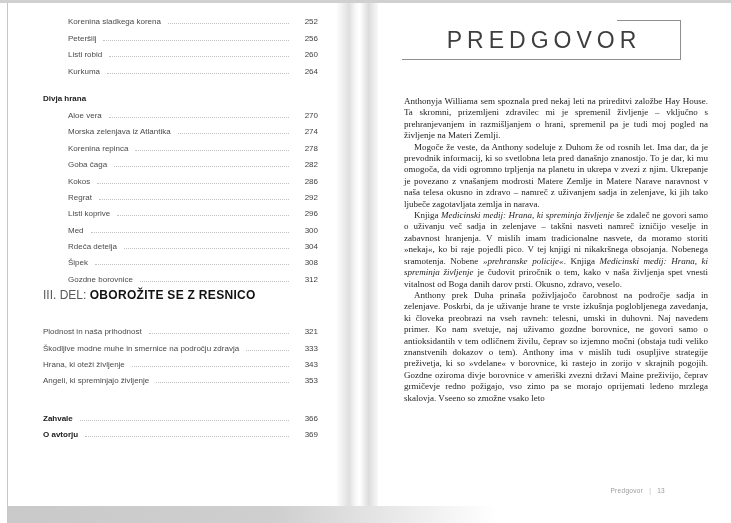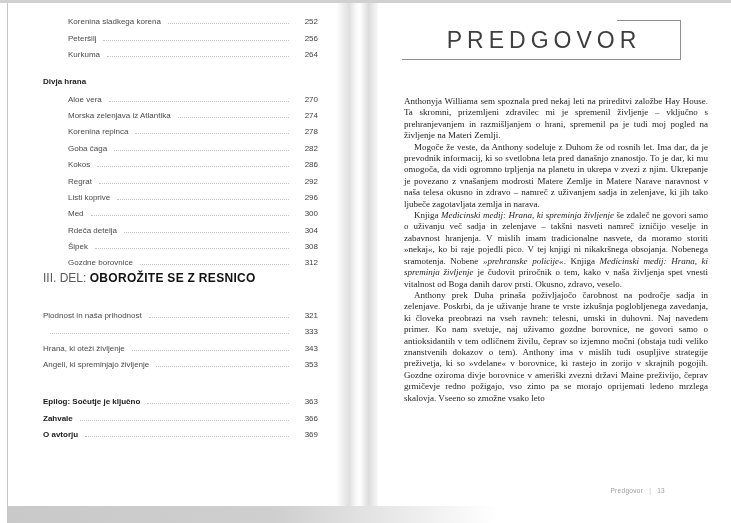--- a/index.html
+++ b/index.html
@@ -80,20 +80,25 @@
             <span class="toc-label">Korenina sladkega korena</span>
             <span class="toc-leader"></span>
             <span class="toc-page">252</span>
           </div>
           <div class="toc-row">
             <span class="toc-label">Peteršilj</span>
             <span class="toc-leader"></span>
             <span class="toc-page">256</span>
           </div>
           <div class="toc-row">
+            <span class="toc-label">Listi robid</span>
+            <span class="toc-leader"></span>
+            <span class="toc-page">260</span>
+          </div>
+          <div class="toc-row">
             <span class="toc-label">Kurkuma</span>
             <span class="toc-leader"></span>
             <span class="toc-page">264</span>
           </div>
         </div>
         <div class="toc-section">
           <div class="toc-heading">Divja hrana</div>
         </div>
         <div class="toc-section indent">
           <div class="toc-row">
@@ -155,40 +160,36 @@
         <div class="toc-section">
           <div class="toc-part"><span class="part-prefix">III. DEL: </span><span class="part-title">OBOROŽITE SE Z RESNICO</span></div>
         </div>
         <div class="toc-section">
           <div class="toc-row">
             <span class="toc-label">Plodnost in naša prihodnost</span>
             <span class="toc-leader"></span>
             <span class="toc-page">321</span>
           </div>
           <div class="toc-row">
+            <span class="toc-label">Škodljive modne muhe in smernice na področju zdravja</span>
             <span class="toc-leader"></span>
             <span class="toc-page">333</span>
           </div>
           <div class="toc-row">
             <span class="toc-label">Hrana, ki oteži življenje</span>
             <span class="toc-leader"></span>
             <span class="toc-page">343</span>
           </div>
           <div class="toc-row">
             <span class="toc-label">Angeli, ki spreminjajo življenje</span>
             <span class="toc-leader"></span>
             <span class="toc-page">353</span>
           </div>
         </div>
         <div class="toc-section bold">
-          <div class="toc-row">
-            <span class="toc-label">Epilog: Sočutje je ključno</span>
-            <span class="toc-leader"></span>
-            <span class="toc-page">363</span>
-          </div>
           <div class="toc-row">
             <span class="toc-label">Zahvale</span>
             <span class="toc-leader"></span>
             <span class="toc-page">366</span>
           </div>
           <div class="toc-row">
             <span class="toc-label">O avtorju</span>
             <span class="toc-leader"></span>
             <span class="toc-page">369</span>
           </div>

